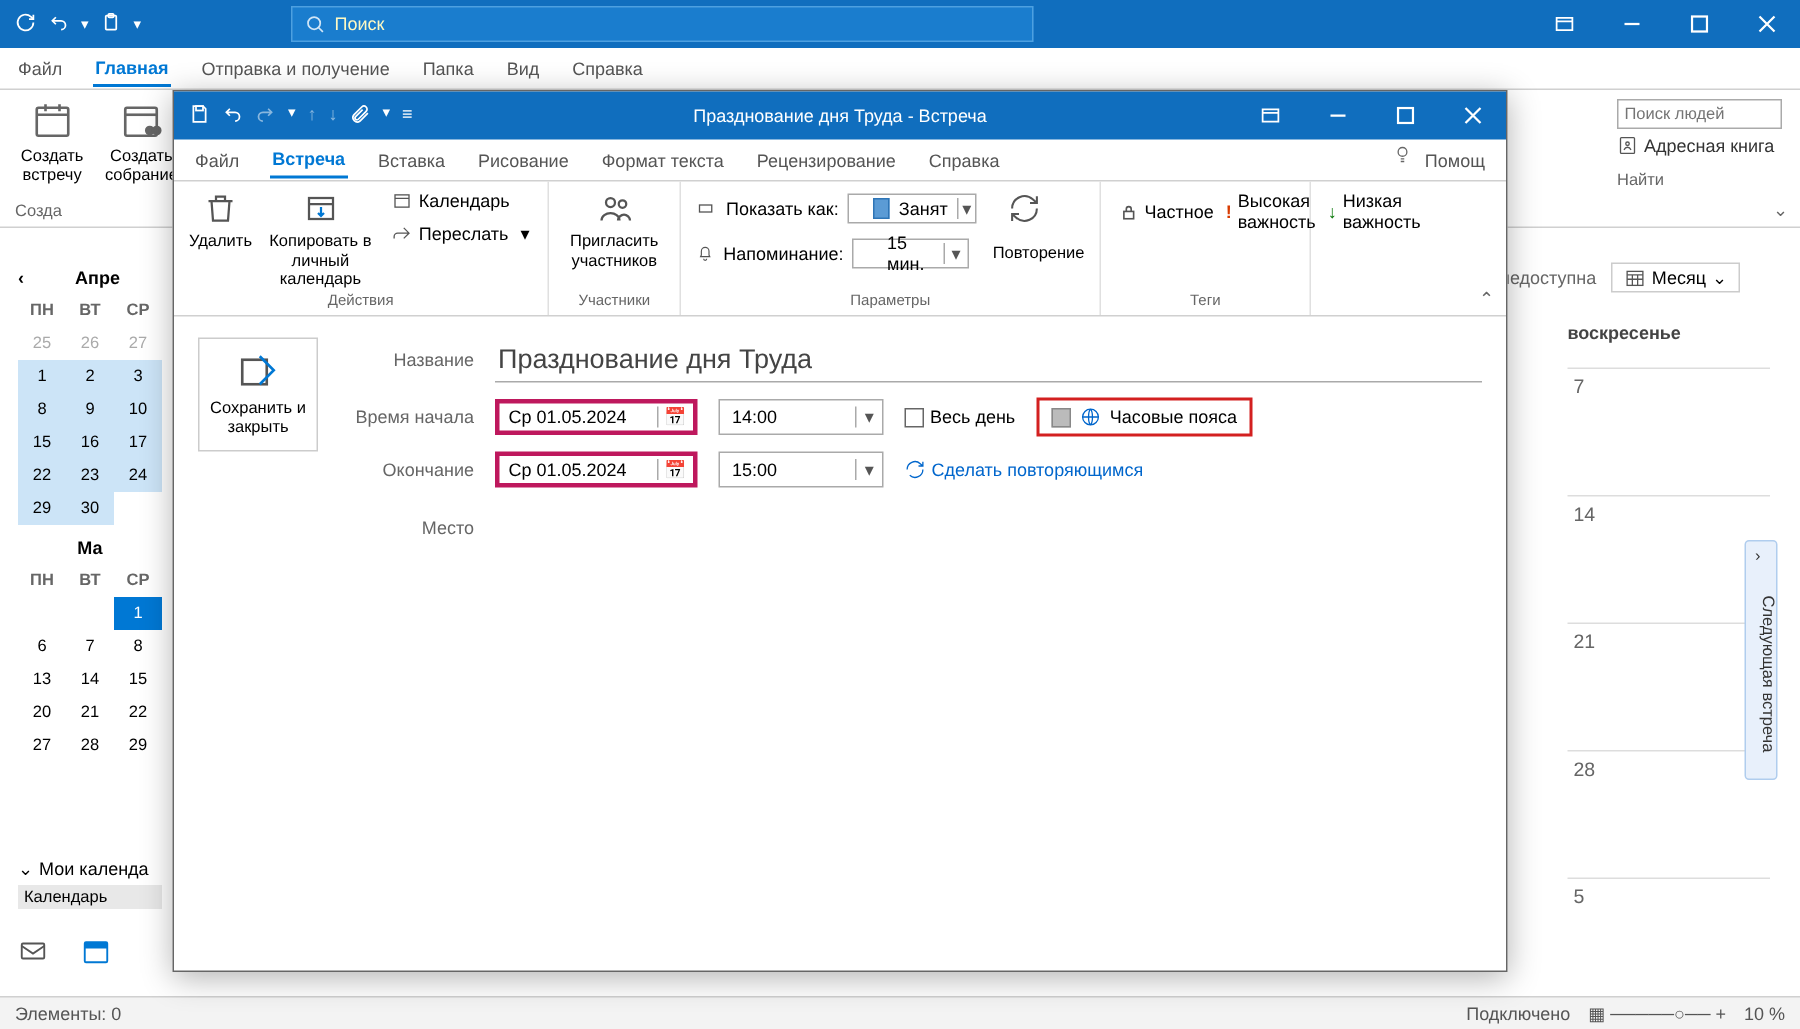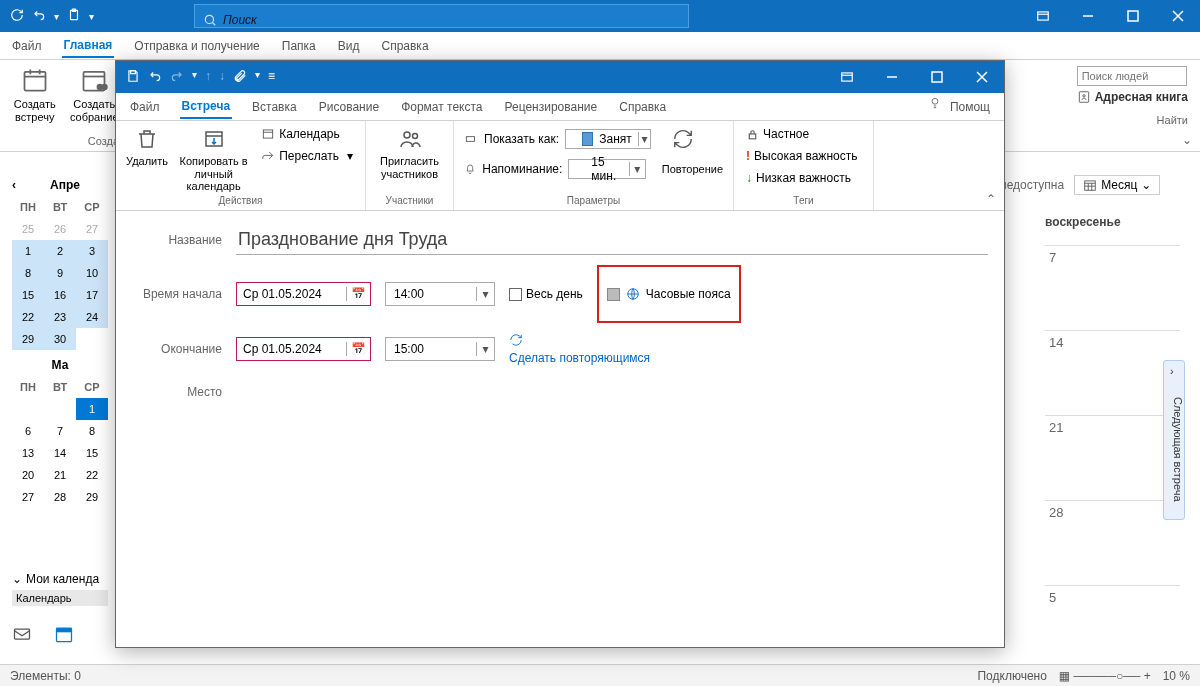--- a/index.html
+++ b/index.html
@@ -1,36 +1,36 @@
 <!DOCTYPE html>
 <html><head>
 <meta charset="utf-8">
 <style>
 * { margin:0; padding:0; box-sizing:border-box; font-family:"Segoe UI",Arial,sans-serif; font-size:12px; }
 body { background:#fff; width:1200px; height:686px; position:relative; overflow:hidden; }
 .titlebar { height:32px; background:#106ebe; display:flex; align-items:center; color:#fff; }
 .tb-left { display:flex; align-items:center; gap:8px; padding:0 10px; }
 .tb-left span { cursor:pointer; }
-.tb-search { margin-left:90px; width:495px; height:24px; background:#1a7dce; border:1px solid #4da0e0; display:flex; align-items:flex-end; padding:0 8px; color:#0f172a;font-style:italic; }
+.tb-search { margin-left:90px; width:495px; height:24px; background:#1a7dce; border:1px solid #4da0e0; display:flex; align-items:center; padding:0 8px; color:#fef9c3; }
 .tb-search svg { margin-right:6px; }
 .tb-right { margin-left:auto; display:flex; align-items:center; }
 .tb-btn { width:45px; height:32px; display:flex; align-items:center; justify-content:center; cursor:pointer; }
 .menubar { height:28px; border-bottom:1px solid #d0d0d0; display:flex; align-items:center; padding:0 10px; gap:18px; }
 .menubar span { color:#555; cursor:pointer; padding:4px 2px; }
 .menubar .active { color:#0078d4; border-bottom:2px solid #0078d4; font-weight:600; }
 .ribbon-main { height:92px; border-bottom:1px solid #d0d0d0; display:flex; position:relative; }
 .rb-group { border-right:1px solid #e0e0e0; padding:4px 10px; display:flex; flex-direction:column; justify-content:space-between; }
 .rb-btns { display:flex; gap:10px; }
 .rb-vbtn { display:flex; flex-direction:column; align-items:center; gap:2px; cursor:pointer; width:60px; }
 .rb-vbtn .ic { width:32px; height:32px; display:flex; align-items:center; justify-content:center; }
 .rb-label { font-size:11px; text-align:center; line-height:1.2; }
-.rb-title { font-size:11px; color:#666; text-align:right; }
+.rb-title { font-size:11px; color:#666; text-align:left; }
 .right-pane { margin-left:auto; padding:6px 12px; display:flex; flex-direction:column; gap:4px; }
 .right-pane input { width:110px; height:20px; border:1px solid #aaa; padding:0 4px; font-size:11px; }
-.right-pane .ab { display:flex; gap:4px; color:#333; cursor:pointer; font-size:11px; align-items:flex-start;font-weight:bold; }
+.right-pane .ab { display:flex; gap:4px; color:#333; cursor:pointer; font-size:11px; align-items:flex-start; }
 .nav-month { position:absolute; top:178px; left:12px; width:96px; }
 .nav-header { display:flex; align-items:center; gap:6px; font-weight:600; margin-bottom:4px; }
 .nav-grid { display:grid; grid-template-columns:repeat(3,1fr); }
 .nav-grid div { height:22px; display:flex; align-items:center; justify-content:center; font-size:11px; }
 .nav-grid .hd { color:#666; font-weight:600; }
 .nav-grid .gray { color:#aaa; }
 .nav-grid .blue { background:#cce4f7; }
 .nav-grid .sel { background:#0078d4; color:#fff; }
 .my-cal { position:absolute; top:572px; left:12px; width:96px; }
 .my-cal .hdr { display:flex; gap:4px; cursor:pointer; }
@@ -70,31 +70,31 @@
 .combo .v { padding:0 6px; flex:1; }
 .combo .ar { width:16px; border-left:1px solid #aaa; text-align:center; cursor:pointer; color:#555; }
 .sw { width:14px; height:14px; background:#5b9bd5; border:1px solid #2e75b6; display:inline-block; }
 .m-body { flex:1; padding:14px 16px; display:flex; gap:14px; }
 .save-box { width:80px; height:76px; border:1px solid #ccc; display:flex; flex-direction:column; align-items:center; justify-content:center; gap:4px; cursor:pointer; }
 .save-box .lb { font-size:11px; text-align:center; line-height:1.15; }
 .form { flex:1; }
 .frow { display:flex; align-items:center; gap:14px; margin-bottom:10px; }
 .flabel { width:90px; text-align:right; color:#666; font-size:12px; }
 .title-in { flex:1; border:none; border-bottom:1px solid #aaa; font-size:18px; color:#444; padding:4px 2px; outline:none; }
-.date-in { width:135px; height:24px; border:1px solid #be185d; display:flex; align-items:center; }
+.date-in { width:135px; height:24px; border:3px solid #be185d; display:flex; align-items:center; }
 .date-in .v { flex:1; padding:0 6px; }
 .date-in .ic { width:24px; border-left:1px solid #aaa; text-align:center; cursor:pointer; }
 .time-in { width:110px; height:24px; border:1px solid #aaa; display:flex; align-items:center; }
 .time-in .v { flex:1; padding:0 8px; }
 .time-in .ar { width:18px; border-left:1px solid #aaa; text-align:center; cursor:pointer; color:#555; }
 .chk { display:flex; align-items:center; gap:4px; cursor:pointer; }
 .chk .box { width:13px; height:13px; border:1px solid #666; }
-.redbox { border:2px solid #d32020; padding:20px 8px; display:flex; align-items:center; gap:6px; }
+.redbox { border:2px solid #d32020; padding:4px 8px; display:flex; align-items:center; gap:6px; }
 .redbox .cb { width:13px; height:13px; background:#bbb; border:1px solid #888; }
-.link { color:#0066cc; display:flex; gap:4px; cursor:pointer;flex-direction:column; }
+.link { color:#0066cc; display:flex; gap:4px; cursor:pointer; }
 .collapse-chev{position:absolute;right:8px;bottom:4px;color:#666;cursor:pointer;}
 </style>
 </head>
 <body>
 
 <div class="titlebar">
   <div class="tb-left">
     <span><svg width="14" height="14" viewBox="0 0 24 24" fill="none" stroke="#fff" stroke-width="2">
           <path d="M21 12a9 9 0 1 1-3-6.7L21 8"></path>
           <path d="M21 3v5h-5"></path>
@@ -311,20 +311,21 @@
           </svg></span>
       <span style="font-size:10px">▾</span>
       <span style="opacity:.5">↑</span>
       <span style="opacity:.5">↓</span>
       <span><svg width="14" height="14" viewBox="0 0 24 24" fill="none" stroke="#fff" stroke-width="2">
             <path d="M21 11l-9 9a5 5 0 0 1-7-7l9-9a3.5 3.5 0 0 1 5 5l-9 9a2 2 0 0 1-3-3l8-8"></path>
           </svg></span>
       <span style="font-size:10px">▾</span>
       <span>≡</span>
     </div>
+    <div class="tt">Празднование дня Труда  -  Встреча</div>
     <div class="wb">
       <div class="tb-btn">
           <svg width="14" height="14" viewBox="0 0 24 24" fill="none" stroke="#fff" stroke-width="2">
             <rect x="3" y="5" width="18" height="14"></rect>
             <path d="M3 9h18"></path>
           </svg>
         </div>
       <div class="tb-btn">
           <svg width="12" height="12">
             <line x1="1" y1="6" x2="11" y2="6" stroke="#fff" stroke-width="1.5"></line>
@@ -443,21 +444,21 @@
           <div class="combo" style="width:86px">
               <span class="v">15 мин.</span>
               <span class="ar">▾</span>
             </div>
           <span style="margin-left:10px;font-size:11px">Повторение</span>
         </div>
       </div>
       <div class="bot">Параметры</div>
     </div>
     <div class="m-rg" style="width:140px">
-      <div class="top" style="flex-direction:column;gap:4px">
+      <div class="top" style="flex-direction:row;gap:4px">
         <div class="mini">
             <svg width="13" height="13" viewBox="0 0 24 24" fill="none" stroke="#555" stroke-width="2">
               <rect x="6" y="11" width="12" height="9"></rect>
               <path d="M9 11V8a3 3 0 0 1 6 0v3"></path>
             </svg>
             <span>Частное</span>
           </div>
         <div class="mini">
             <span style="color:#d83b01;font-weight:bold">!</span>
             <span>Высокая важность</span>
@@ -466,20 +467,27 @@
             <span style="color:#107c10">↓</span>
             <span>Низкая важность</span>
           </div>
       </div>
       <div class="bot">Теги</div>
     </div>
     <span class="collapse-chev">⌃</span>
   </div>
 
   <div class="m-body">
+    <div class="save-box">
+      <svg width="28" height="28" viewBox="0 0 24 24" fill="none" stroke="#555" stroke-width="1.5">
+          <rect x="3" y="5" width="14" height="14"></rect>
+          <path d="M13 3l8 8-8 8" stroke="#0078d4"></path>
+        </svg>
+      <div class="lb">Сохранить и закрыть</div>
+    </div>
     <div class="form">
       <div class="frow">
         <div class="flabel">Название</div>
         <input class="title-in" value="Празднование дня Труда" style="">
       </div>
       <div class="frow">
         <div class="flabel">Время начала</div>
         <div class="date-in">
             <span class="v">Ср 01.05.2024</span>
             <span class="ic">📅</span>

